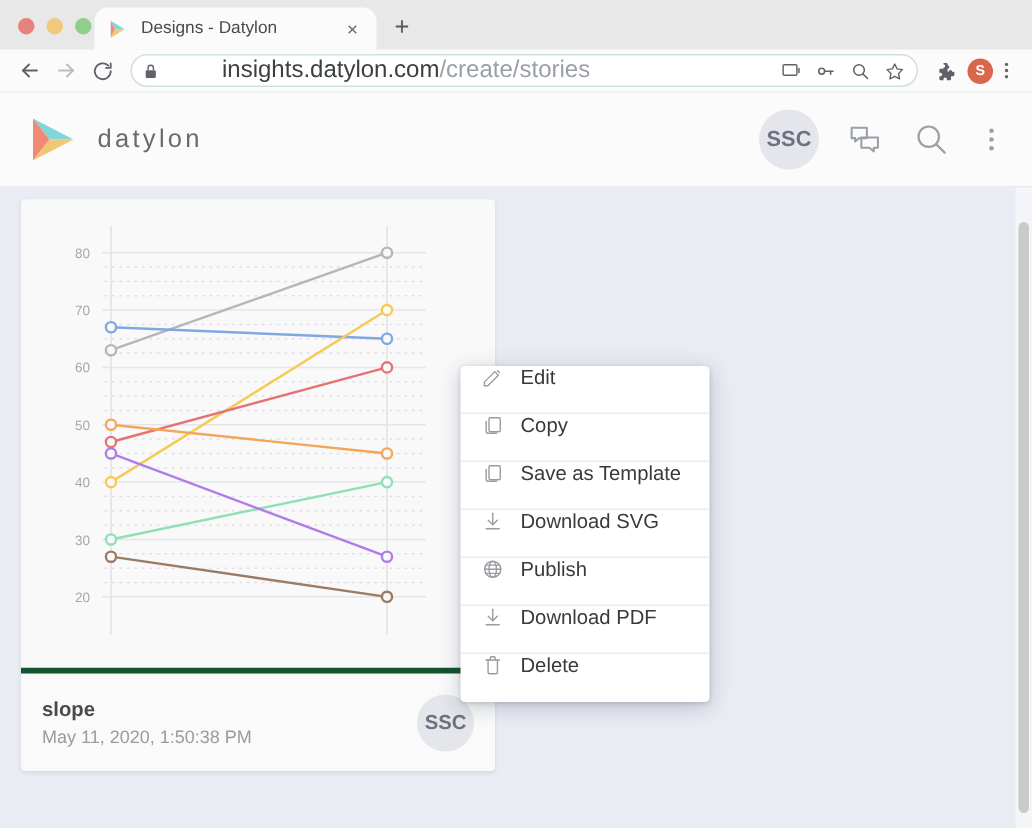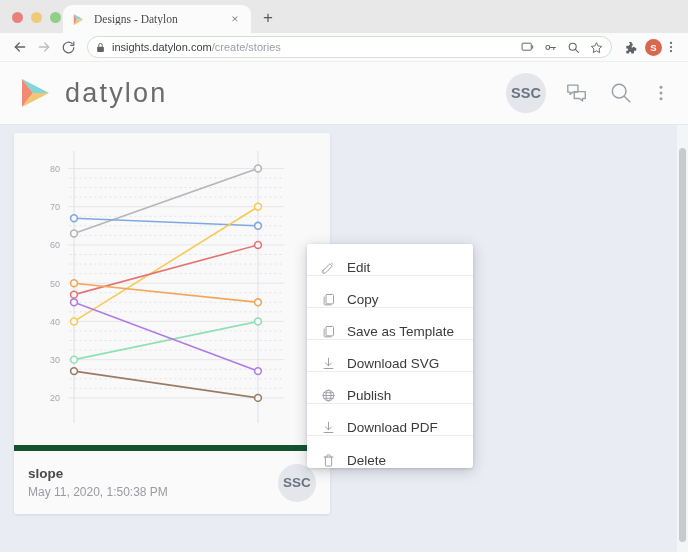--- a/index.html
+++ b/index.html
@@ -21,21 +21,21 @@
   .light { width: 11px; height: 11px; border-radius: 50%; }
   .light.red { background: #E8817C; }
   .light.yellow { background: #F0C97A; }
   .light.green { background: #8FCF8B; }
 
   #tab {
     position: absolute; left: 63px; bottom: 0;
     width: 188px; height: 28px;
     background: #FBFBFB;
     border-radius: 9px 9px 0 0;
-    display: flex; align-items: center; padding: 0 8px; font-family: Liberation Serif, serif;
+    display: flex; align-items: center; padding: 0 8px;
   }
   #tab-favicon { width: 15px; height: 15px; flex: none; margin-right: 8px; }
   #tab-title {
     font-size: 11.5px; color: #4A4A4A; white-space: nowrap;
     overflow: hidden; text-overflow: ellipsis; flex: 1;
   }
   #tab-close {
     width: 16px; height: 16px; flex: none; color: #6a6a6a;
     display:flex; align-items:center; justify-content:center; font-size: 13px;
   }
@@ -55,21 +55,21 @@
     display: flex; align-items: center; justify-content: center;
   }
   .navbtn.disabled { color: #BDBDBD; }
 
   #omnibox {
     flex: 1; height: 22px; margin: 0 7px;
     background: #fff; border: 1px solid #CFE3CF; border-radius: 11px;
     display: flex; align-items: center; padding: 0 8px; gap: 7px;
   }
   #lock-icon { width: 9px; height: 11px; flex: none; }
-  #url { font-size: 11px; white-space: nowrap; overflow: hidden; }
+  #url { font-size: 16px; white-space: nowrap; overflow: hidden; margin-left: 36px; }
   #url .host { color: #3C4043; }
   #url .path { color: #9AA0A6; }
   #omnibox-actions { display: flex; align-items: center; gap: 9px; margin-left: auto; flex: none; }
   .obicon { width: 14px; height: 14px; color: #5F6368; display:flex; align-items:center; justify-content:center; }
   #ext-icon { width: 22px; height: 22px; flex:none; color:#5F6368; display:flex;align-items:center;justify-content:center; }
   #profile {
     width: 17px; height: 17px; border-radius: 50%; background: #D9674E;
     color: #fff; font-size: 9.5px; font-weight: bold;
     display: flex; align-items: center; justify-content: center; flex: none; margin-left: 4px;
   }
@@ -82,21 +82,21 @@
   }
 
   #app-header {
     height: 63px; background: #FBFBFB;
     display: flex; align-items: center; padding: 0 18px;
     border-bottom: 1px solid #E6E8EE;
   }
   #logo-wrap { display: flex; align-items: center; gap: 11px; }
   #logo-mark { width: 36px; height: 34px; flex: none; }
   #logo-text {
-    font-size: 27px; color: #6B6B6B; letter-spacing: 2.2px; font-weight: 400;
+    font-size: 17px; color: #6B6B6B; letter-spacing: 2.2px; font-weight: 400;
   }
   #header-actions { margin-left: auto; display: flex; align-items: center; gap: 18px; }
   #hdr-avatar {
     width: 40px; height: 40px; border-radius: 50%; background: #E4E6EB;
     color: #6B7280; font-size: 14.5px; font-weight: bold;
     display: flex; align-items: center; justify-content: center;
   }
   .hdr-icon { width: 26px; height: 26px; color: #9AA0A6; display:flex;align-items:center;justify-content:center; }
   #hdr-dots { width: 18px; height: 26px; color:#9AA0A6; display:flex;align-items:center;justify-content:center; }
 
@@ -104,21 +104,21 @@
   #card {
     position: absolute; left: 14px; top: 71px;
     width: 316px; height: 381px;
     background: #F9F9FA;
     border-radius: 3px;
     box-shadow: 0 1px 3px rgba(20,30,60,0.10);
     overflow: hidden;
   }
   #card-chart { position: relative; height: 312px; background: #F9F9FA; }
   #card-footer {
-    height: 69px; background: #FAFAFB; border-top: 6px solid #14532d;
+    height: 69px; background: #FAFAFB; border-top: 4px solid #14532d;
     display: flex; align-items: center; padding: 0 14px;
   }
   #card-meta { display: flex; flex-direction: column; gap: 4px; }
   #card-title { font-size: 13.5px; font-weight: bold; color: #4A4A4A; }
   #card-date { font-size: 12px; color: #9A9AA2; }
   #card-avatar {
     margin-left: auto; width: 38px; height: 38px; border-radius: 50%;
     background: #E4E6EB; color: #6B7280; font-size: 13.5px; font-weight: bold;
     display: flex; align-items: center; justify-content: center;
   }
@@ -126,21 +126,21 @@
   
   #ctx-menu {
     position: absolute; left: 307px; top: 182px;
     width: 166px;
     background: #FFFFFF; border-radius: 3px;
     box-shadow: 0 3px 14px rgba(25,35,60,0.22), 0 1px 3px rgba(25,35,60,0.14);
     overflow: hidden;
     z-index: 50;
   }
   .ctx-item {
-    height: 32px; display: flex; align-items: flex-end;
+    height: 32px; display: flex; align-items: flex-start;
     padding: 0 14px; gap: 11px;
     border-bottom: 1px solid #ECECEC;
     cursor: pointer;
   }
   .ctx-item:last-child { border-bottom: none; }
   .ctx-icon { width: 15px; height: 15px; flex: none; color: #9A9AA2; display:flex;align-items:center;justify-content:center; }
   .ctx-label { font-size: 13.5px; color: #3A3A3A; white-space: nowrap; }
 
   
   #scrollbar-track {

